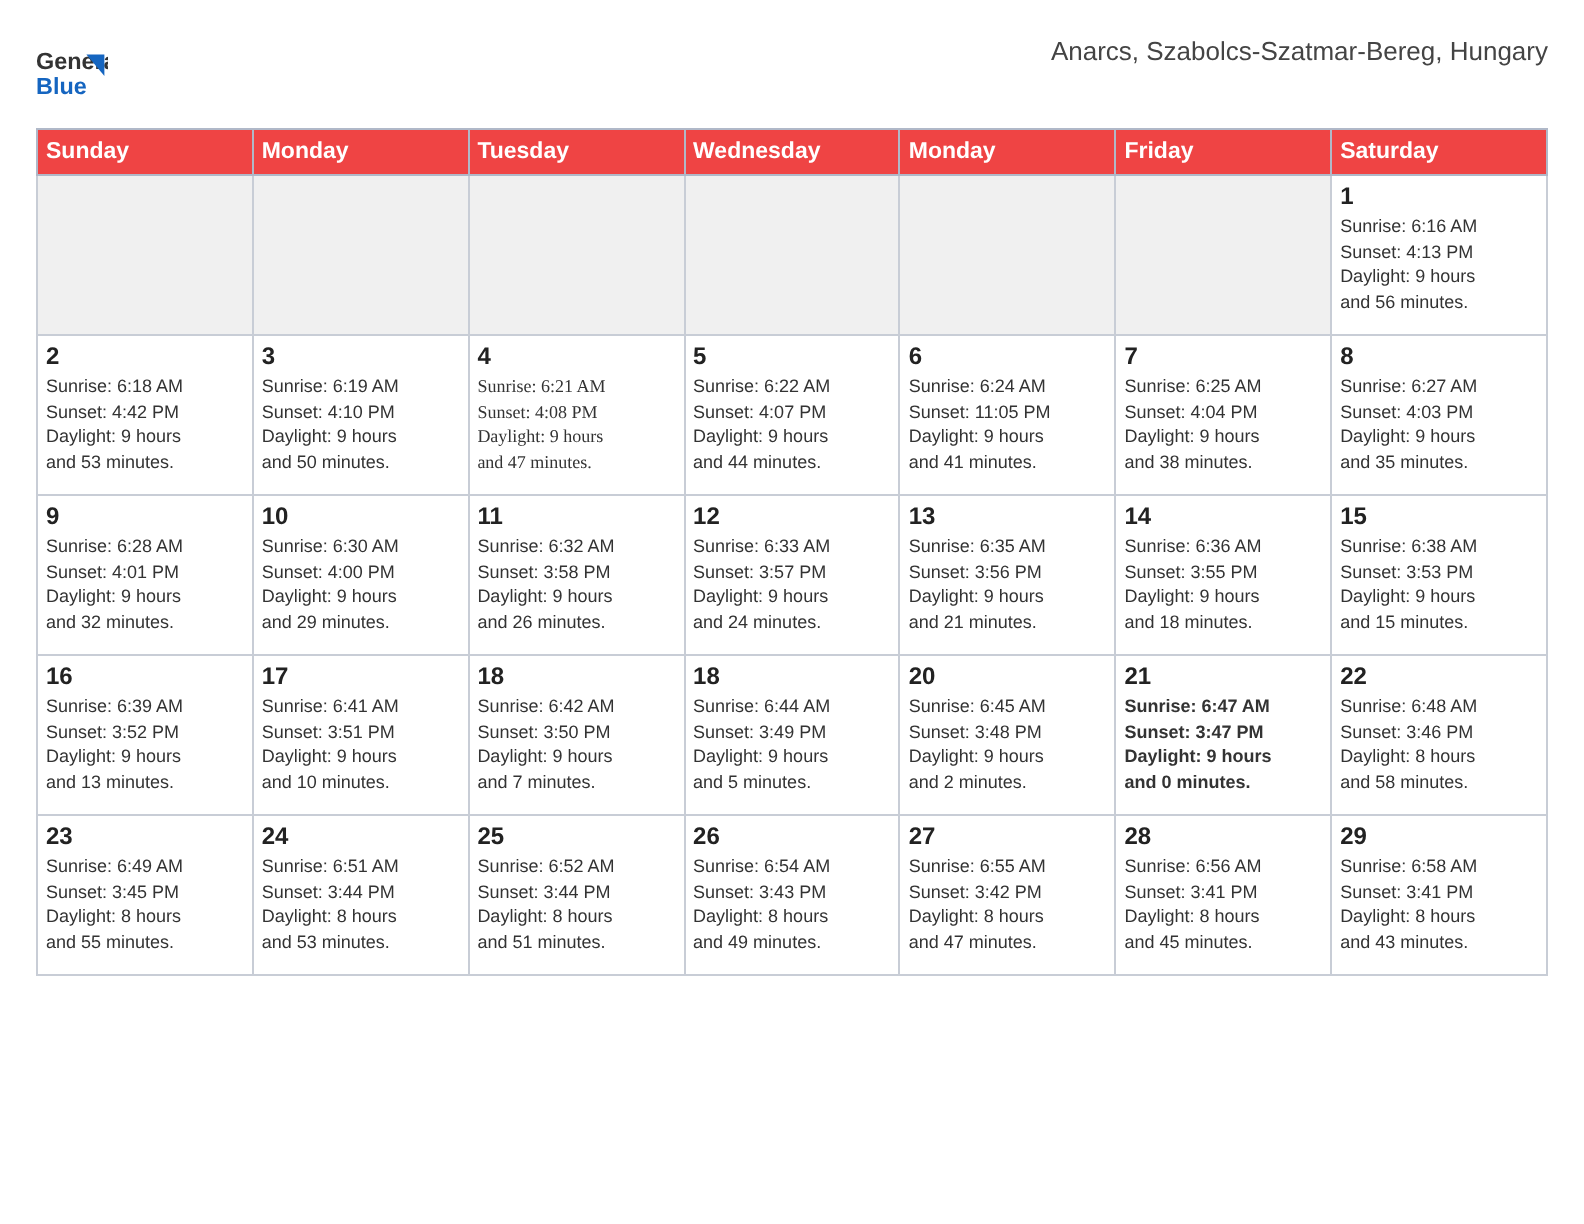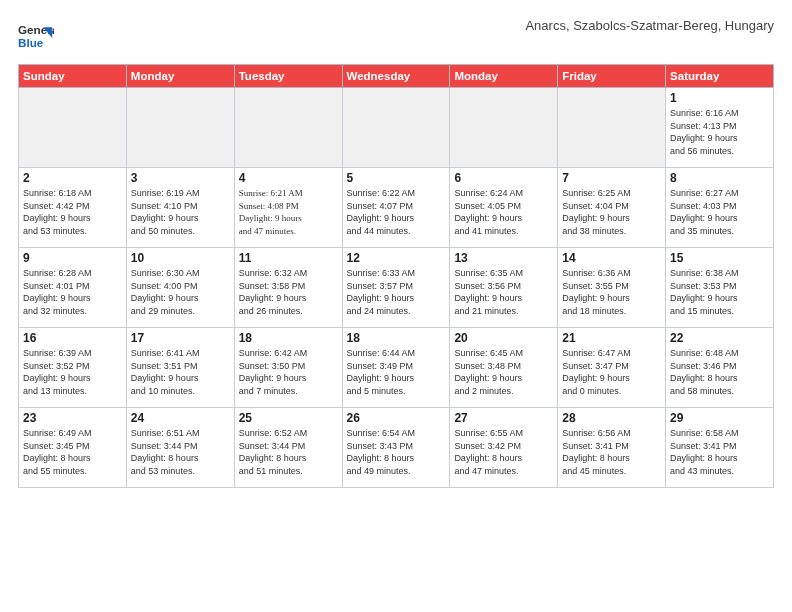--- a/index.html
+++ b/index.html
@@ -158,21 +158,21 @@
           <td>
             <span class="day-number">5</span>
             <div class="day-info" style="white-space: pre-line;">Sunrise: 6:22 AM
 Sunset: 4:07 PM
 Daylight: 9 hours
 and 44 minutes.</div>
           </td>
           <td>
             <span class="day-number">6</span>
             <div class="day-info" style="white-space: pre-line;">Sunrise: 6:24 AM
-Sunset: 4:05 PM
+Sunset: 11:05 PM
 Daylight: 9 hours
 and 41 minutes.</div>
           </td>
           <td>
             <span class="day-number">7</span>
             <div class="day-info" style="white-space: pre-line;">Sunrise: 6:25 AM
 Sunset: 4:04 PM
 Daylight: 9 hours
 and 38 minutes.</div>
           </td>
@@ -266,21 +266,21 @@
           </td>
           <td>
             <span class="day-number">20</span>
             <div class="day-info" style="white-space: pre-line;">Sunrise: 6:45 AM
 Sunset: 3:48 PM
 Daylight: 9 hours
 and 2 minutes.</div>
           </td>
           <td>
             <span class="day-number">21</span>
-            <div class="day-info" style="white-space: pre-line;">Sunrise: 6:47 AM
+            <div class="day-info" style="white-space: pre-line; font-weight: bold;">Sunrise: 6:47 AM
 Sunset: 3:47 PM
 Daylight: 9 hours
 and 0 minutes.</div>
           </td>
           <td>
             <span class="day-number">22</span>
             <div class="day-info" style="white-space: pre-line;">Sunrise: 6:48 AM
 Sunset: 3:46 PM
 Daylight: 8 hours
 and 58 minutes.</div>

